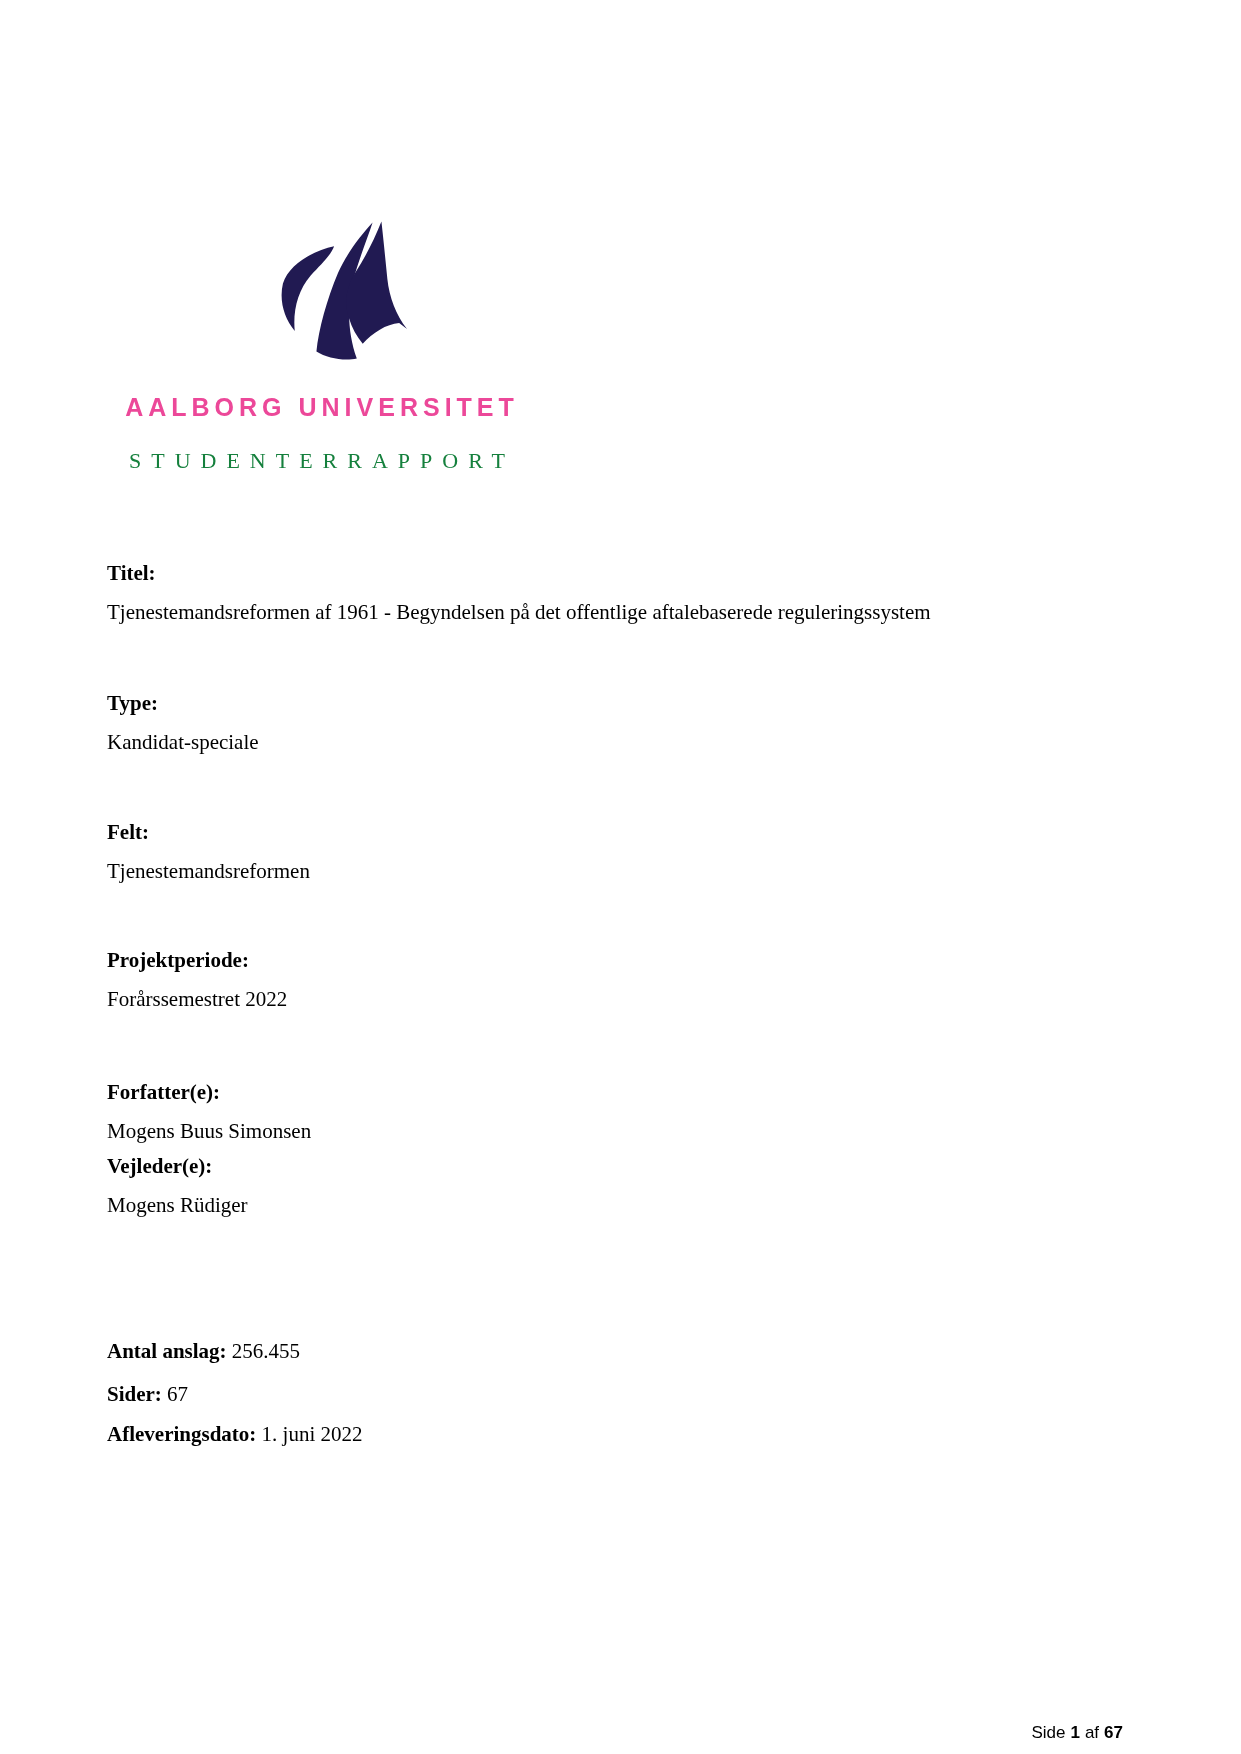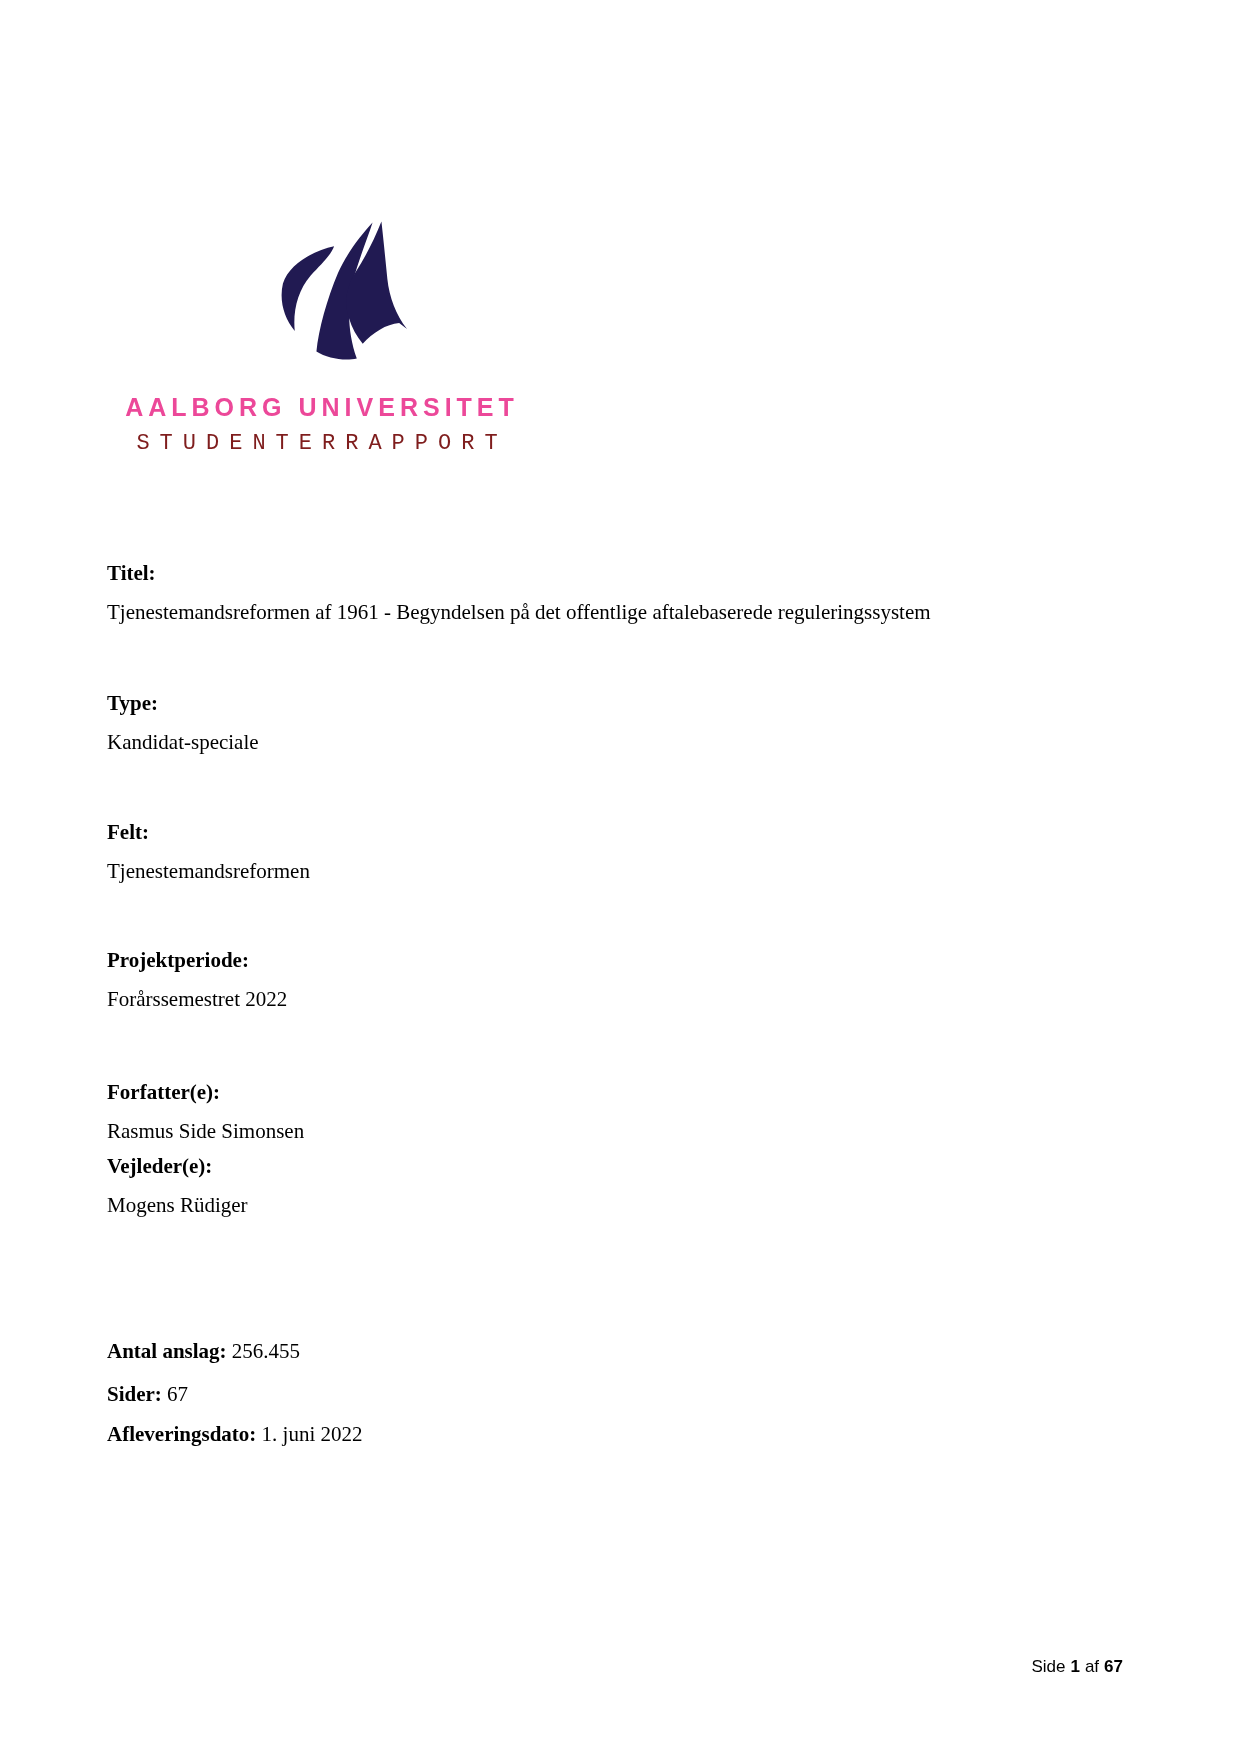--- a/index.html
+++ b/index.html
@@ -34,26 +34,26 @@
   .uni-name {
     margin-top: 31px;
     font-family: "Liberation Sans", sans-serif;
     font-weight: bold;
     font-size: 25px;
     letter-spacing: 5px;
     color: #ec4899;
     white-space: nowrap;
   }
   .uni-sub {
-    margin-top: 9px;
-    font-family: Liberation Mono, monospace;
+    margin-top: 26px;
+    font-family: Liberation Serif, serif;
     font-weight: normal;
     font-size: 22px;
     letter-spacing: 10px;
-    color: #7f1d1d;
+    color: #15803d;
     white-space: nowrap;
   }
 
   
   .field {
     position: absolute;
     left: 107px;
     width: 1040px;
     font-size: 21px;
     line-height: 26px;
@@ -81,21 +81,21 @@
     line-height: 26px;
   }
   .meta-line .meta-label { font-weight: bold; }
   .meta-anslag { top: 1338px; }
   .meta-sider  { top: 1381px; }
   .meta-dato   { top: 1421px; }
 
   
   .footer {
     position: absolute;
-    top: 1656px;
+    top: 1722px;
     right: 118px;
     font-family: "Liberation Sans", sans-serif;
     font-size: 17px;
     line-height: 22px;
     color: #000000;
     display: flex;
     gap: 5px;
     align-items: baseline;
     text-align: center;
   }
@@ -136,21 +136,21 @@
     <div class="field-value">Tjenestemandsreformen</div>
   </div>
 
   <div class="field field-projektperiode">
     <div class="field-label">Projektperiode:</div>
     <div class="field-value">Forårssemestret 2022</div>
   </div>
 
   <div class="field field-forfatter">
     <div class="field-label">Forfatter(e):</div>
-    <div class="field-value">Rasmus Side Simonsen</div>
+    <div class="field-value">Mogens Buus Simonsen</div>
   </div>
 
   <div class="field field-vejleder">
     <div class="field-label">Vejleder(e):</div>
     <div class="field-value">Mogens Rüdiger</div>
   </div>
 
   <div class="meta-line meta-anslag">
     <span class="meta-label">Antal anslag:</span>
     <span class="meta-value">256.455</span>

